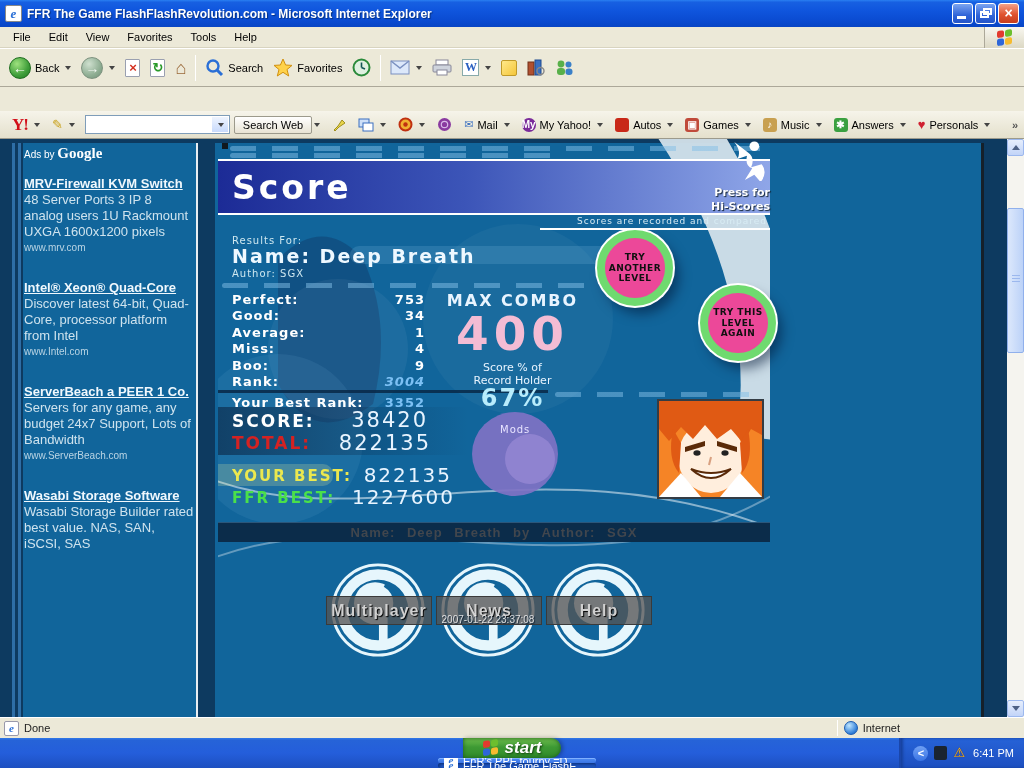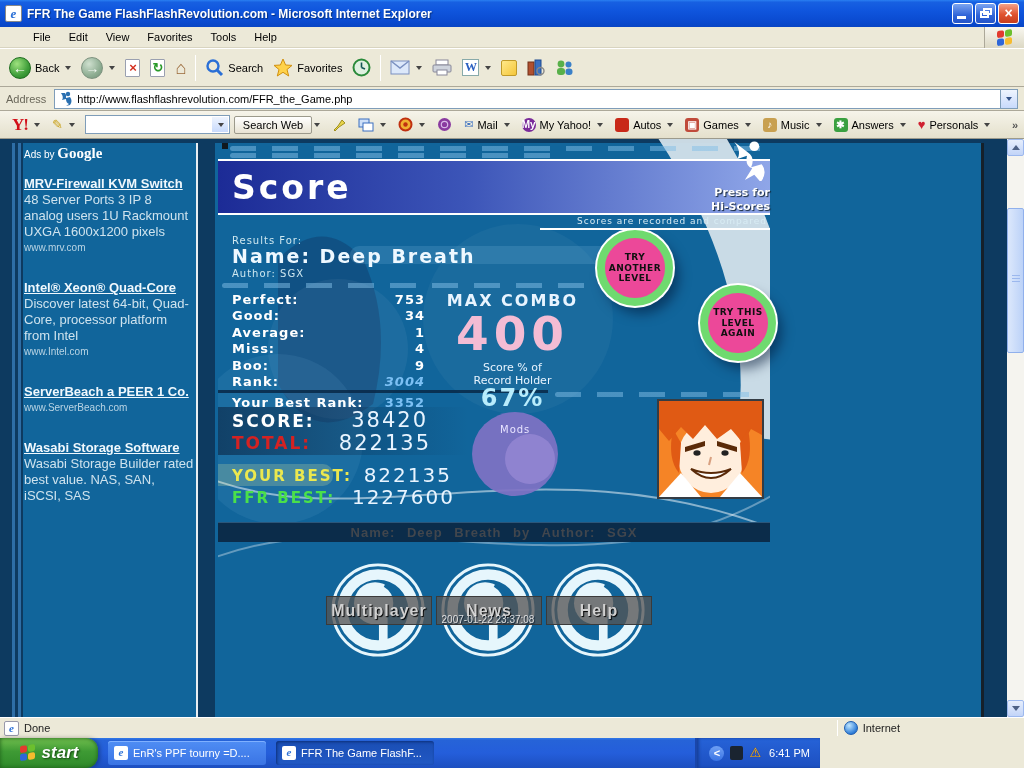--- a/index.html
+++ b/index.html
@@ -20,21 +20,21 @@
   .wbtn { width:21px; height:21px; border-radius:3px; border:1px solid #fff;
     background:linear-gradient(180deg,#7ba4f0,#3064d8 60%,#2555c8); position:relative; }
   .wbtn.close { background:linear-gradient(180deg,#f2a188,#e0532f 55%,#c63d1d); }
   .wbtn .bar { position:absolute; left:4px; bottom:4px; width:9px; height:3px; background:#fff; }
   .wbtn .bx1 { position:absolute; left:4px; top:7px; width:9px; height:7px; border:2px solid #fff; }
   .wbtn .bx2 { position:absolute; left:7px; top:4px; width:9px; height:7px; border:2px solid #fff; }
   .wbtn .x { position:absolute; width:100%; text-align:center; top:1px; color:#fff; font-size:14px; font-weight:bold; }
 
   
   .menubar { position:absolute; top:27px; left:0; width:1024px; height:21px; background:#ece9d8;
-    display:flex; align-items:center; gap:0; padding-left:24px; border-bottom:1px solid #d8d4c0; }
+    display:flex; align-items:center; gap:0; padding-left:4px; border-bottom:1px solid #d8d4c0; }
   .menubar .mitem { font-size:11px; color:#000; padding:3px 9px; }
   .winlogo-box { position:absolute; top:27px; right:0; width:40px; height:21px;
     background:linear-gradient(180deg,#f8f7f0,#dcd8c4); border-left:1px solid #aca899;
     display:flex; align-items:center; justify-content:center; }
   .flag { width:16px; height:16px; display:grid; grid-template-columns:7px 7px; grid-template-rows:7px 7px;
     gap:1px; transform:skewY(-8deg); }
   .flag i { border-radius:2px; }
   .flag .r{background:#e23a2e}.flag .g{background:#6cbf2e}.flag .b{background:#2e66d8}.flag .y{background:#f6bb2e}
 
   
@@ -173,22 +173,22 @@
     border-top:1px solid #fff; display:flex; align-items:center; font-size:11px; color:#222; padding:0 4px; }
   .st-ico { width:15px; height:15px; background:#fff; border:1px solid #99a; border-radius:2px; color:#2a6fd6;
     font-family:"Liberation Serif",serif; font-style:italic; font-weight:bold; font-size:11px;
     line-height:13px; text-align:center; margin-right:5px; }
   .st-div { width:1px; height:16px; background:#c0bcaa; border-right:1px solid #fff; margin:0 6px; }
   .globe { width:14px; height:14px; border-radius:50%; margin-right:5px;
     background:radial-gradient(circle at 35% 30%,#bfe6ff,#2f7ed8 70%,#1c5cb0);
     border:1px solid #1c5cb0; position:relative; }
 
   
-  .taskbar { position:absolute; top:738px; left:0; width:820px; height:30px;
-    background:linear-gradient(180deg,#3079e8 0%,#2663d8 8%,#245edb 50%,#1d4fc0 100%); display:flex; align-items:center; }
+  .taskbar { position:absolute; top:738px; left:0; width:1024px; height:30px;
+    background:linear-gradient(180deg,#3079e8 0%,#2663d8 8%,#245edb 50%,#1d4fc0 100%); display:flex; align-items:center;flex-direction:column; }
   .startbtn { width:98px; height:30px; border-radius:0 12px 12px 0;
     background:linear-gradient(180deg,#71bf4e 0%,#3e9a34 45%,#2f8a2a 100%);
     display:flex; align-items:center; justify-content:center; gap:6px;
     box-shadow:inset 0 0 4px #1c5c18, 2px 0 4px rgba(0,0,0,.3); }
   .startbtn .stext { color:#fff; font-size:17px; font-weight:bold; font-style:italic; text-shadow:1px 1px 2px #14430f; }
   .task { height:24px; margin-left:10px; border-radius:3px; display:flex; align-items:center; gap:5px;
     padding:0 6px; font-size:11px; color:#fff; width:158px; white-space:nowrap; overflow:hidden;
     background:linear-gradient(180deg,#4f8df4,#3a74e4); box-shadow:inset 0 1px 0 #7fb0ff; }
   .task.active { background:linear-gradient(180deg,#1a4eb4,#2158c4); box-shadow:inset 1px 1px 3px #0c2f78; }
   .task .tico { width:14px; height:14px; background:#fff; border-radius:2px; color:#2a6fd6;
@@ -312,33 +312,20 @@
     <span class="tbtn">
       <svg width="19" height="17" viewBox="0 0 19 17">
           <circle cx="6" cy="5" r="3.4" fill="#58b04a"></circle>
           <rect x="2" y="9" width="8" height="7" rx="3" fill="#58b04a"></rect>
           <circle cx="13.5" cy="5.5" r="3" fill="#3a80c8"></circle>
           <rect x="10.5" y="9.5" width="7" height="6.5" rx="3" fill="#3a80c8"></rect>
         </svg>
     </span>
   </div>
 
-  <div class="addressbar">
-    <span class="addr-label">Address</span>
-    <span class="addr-field">
-      <svg width="15" height="15" viewBox="0 0 15 15">
-          <circle cx="10" cy="3" r="2.2" fill="#2a6fb0"></circle>
-          <path d="M3,2 q3,4 1,7 l4,-1 q0,4 3,5 l-3,2 4,-1 q3,-4 0,-8 l-4,1 q1,-3 -1,-5 z" fill="#2a6fb0"></path>
-        </svg>
-      <span class="addr-url">http://www.flashflashrevolution.com/FFR_the_Game.php</span>
-      <span class="addr-drop">
-          <span class="dd"></span>
-        </span>
-    </span>
-  </div>
 
   <div class="ybar">
     <span class="yitem">
       <span class="ylogo">Y!</span>
       <span class="dd"></span>
     </span>
     <span class="yitem">
       <span style="color:#c8a018;font-size:13px">✎</span>
       <span class="dd"></span>
     </span>
@@ -432,20 +419,21 @@
         <div class="ad-body">48 Server Ports 3 IP 8 analog users 1U Rackmount UXGA 1600x1200 pixels</div>
         <div class="ad-url">www.mrv.com</div>
       </div>
       <div class="ad">
         <div class="ad-title">Intel® Xeon® Quad-Core</div>
         <div class="ad-body">Discover latest 64-bit, Quad-Core, processor platform from Intel</div>
         <div class="ad-url">www.Intel.com</div>
       </div>
       <div class="ad">
         <div class="ad-title">ServerBeach a PEER 1 Co.</div>
+        <div class="ad-body">Servers for any game, any budget 24x7 Support, Lots of Bandwidth</div>
         <div class="ad-url">www.ServerBeach.com</div>
       </div>
       <div class="ad">
         <div class="ad-title">Wasabi Storage Software</div>
         <div class="ad-body">Wasabi Storage Builder rated best value. NAS, SAN, iSCSI, SAS</div>
       </div>
     </div>
 
     <svg class="c-abs" style="left:218px;top:0;width:552px;height:578px" viewBox="0 0 552 578">
       <path d="M 462,-20 Q 570,140 548,300" stroke="#d4e2ea" stroke-width="58" fill="none" opacity="0.95"></path>

